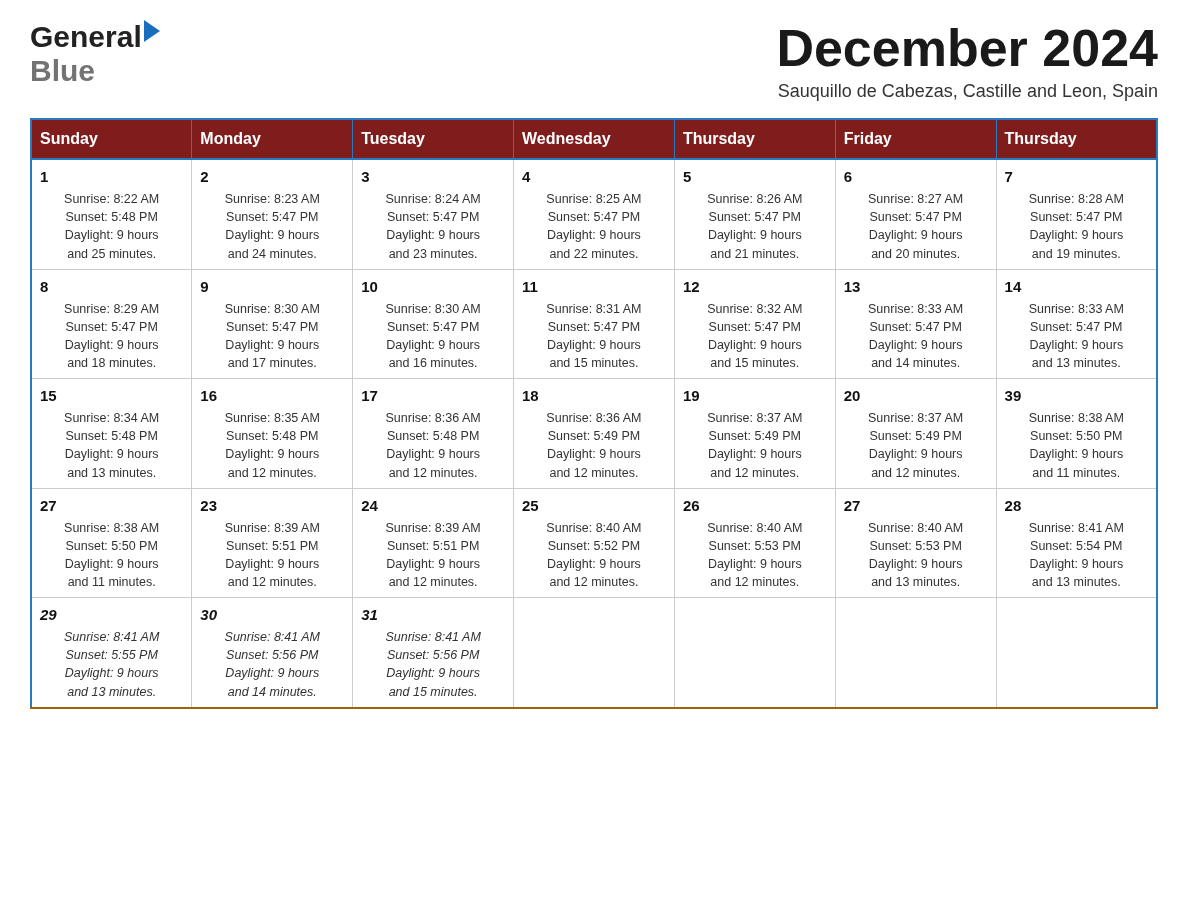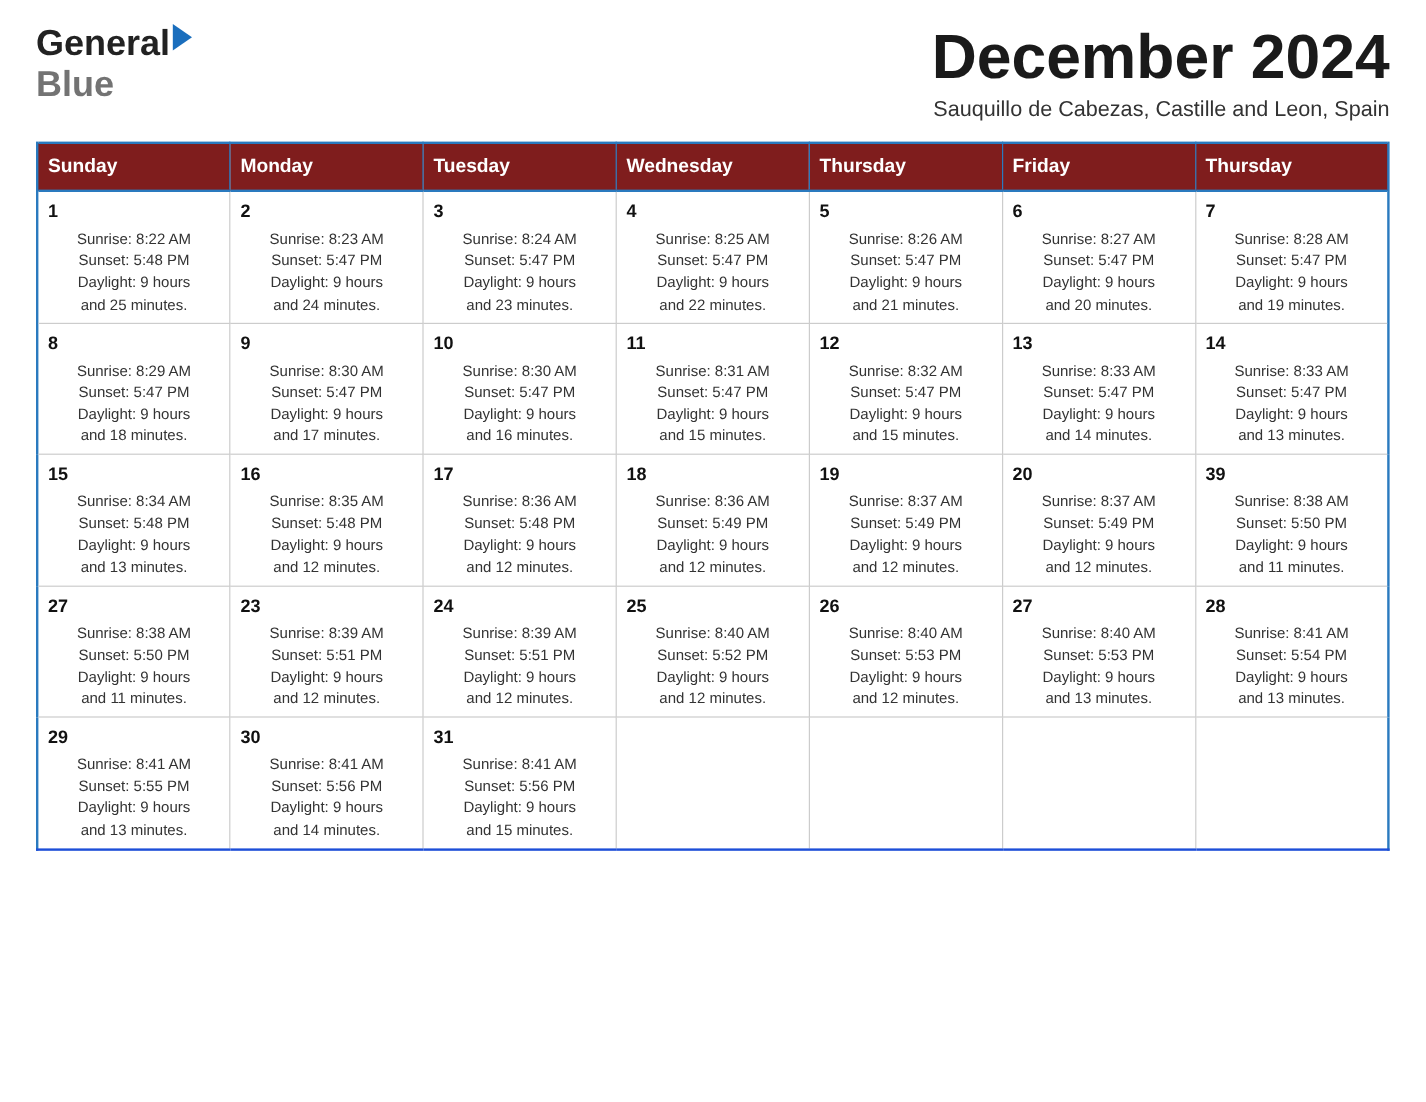--- a/index.html
+++ b/index.html
@@ -66,21 +66,22 @@
       margin-bottom: 3px;
       display: block;
     }
     .day-info {
       font-size: 12.5px;
       color: #333;
       line-height: 1.45;
       text-align: center;
     }
     .calendar tr:last-child td {
-      border-bottom: 2px solid #1d4ed8;
+      border-bottom: 2px solid #a16207;
+      font-style: italic;
     }
     .calendar thead tr th:first-child {
       border-left: 2px solid #2a7abf;
     }
     .calendar tbody tr td:first-child {
       border-left: 2px solid #2a7abf;
     }
     .calendar thead tr th:last-child {
       border-right: 2px solid #2a7abf;
     }

